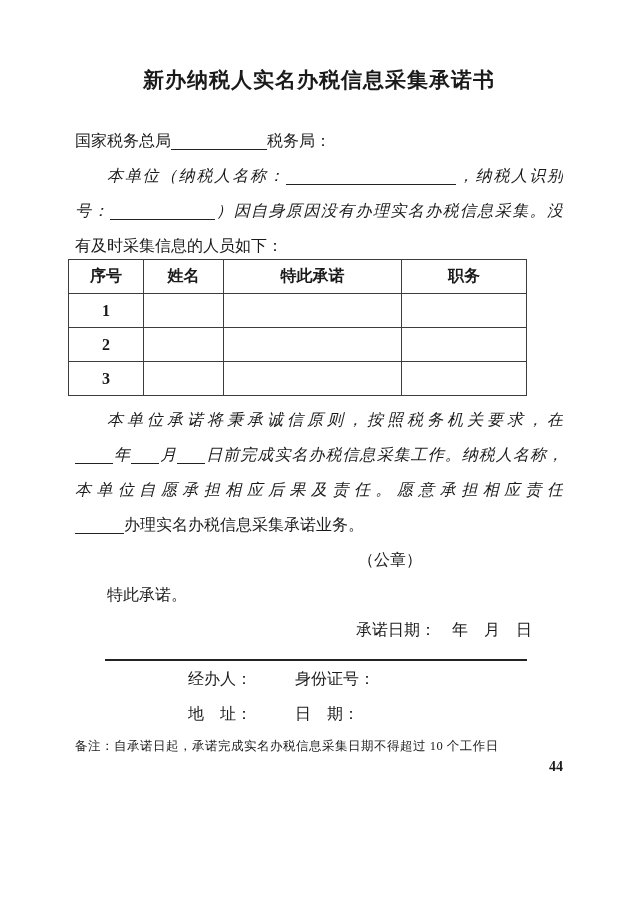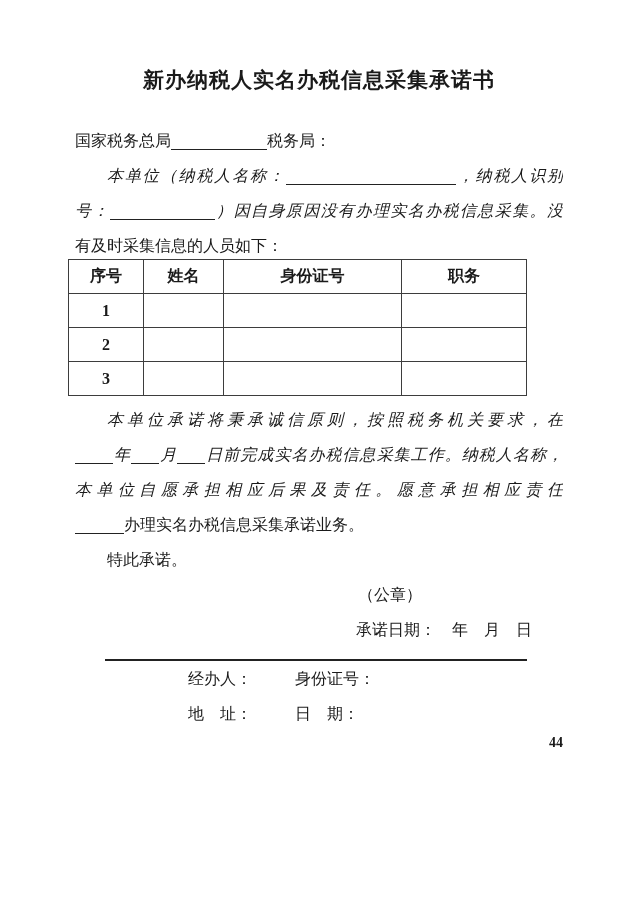--- a/index.html
+++ b/index.html
@@ -124,21 +124,21 @@
     <colgroup>
       <col class="col-no">
         <col class="col-name">
         <col class="col-id">
         <col class="col-duty">
     </colgroup>
     <tbody>
         <tr>
       <th>序号</th>
       <th>姓名</th>
-      <th>身份证号</th>
+      <th>特此承诺</th>
       <th>职务</th>
     </tr>
     <tr>
       <td>1</td>
       <td></td>
       <td></td>
       <td></td>
     </tr>
     <tr>
       <td>2</td>
@@ -163,39 +163,42 @@
       <span class="blank b-year"></span><span>年</span><span class="blank b-month"></span><span>月</span><span class="blank b-day"></span><span>日前完成实名办税信息采集工作。纳税人名称，</span>
     </div>
     <div class="line jline">
       <span>本单位自愿承担相应后果及责任。愿意承担相应责任</span>
     </div>
     <div class="line">
       <span class="blank b-agent"></span><span>办理实名办税信息采集承诺业务。</span>
     </div>
   </div>
 
+  <div class="line seal-line">
+    <span>（公章）</span>
+  </div>
+
   <div class="line indent">
     <span>特此承诺。</span>
   </div>
 
-  <div class="line seal-line">
-    <span>（公章）</span>
-  </div>
-
   <div class="line date-line">
     <span>承诺日期：　年　月　日</span>
   </div>
 
   <div class="separator"></div>
 
 
   <div class="line sign-row">
     <span class="sign-label">经办人：</span><span>身份证号：</span>
   </div>
 
   <div class="line sign-row">
     <span class="sign-label">地　址：</span><span>日　期：</span>
   </div>
 
+  <div class="note-line">
+    <span>备注：自承诺日起，承诺完成实名办税信息采集日期不得超过 10 个工作日</span>
+  </div>
 
   <div class="page-number">44</div>
 
 </div>
 
 </body></html>

